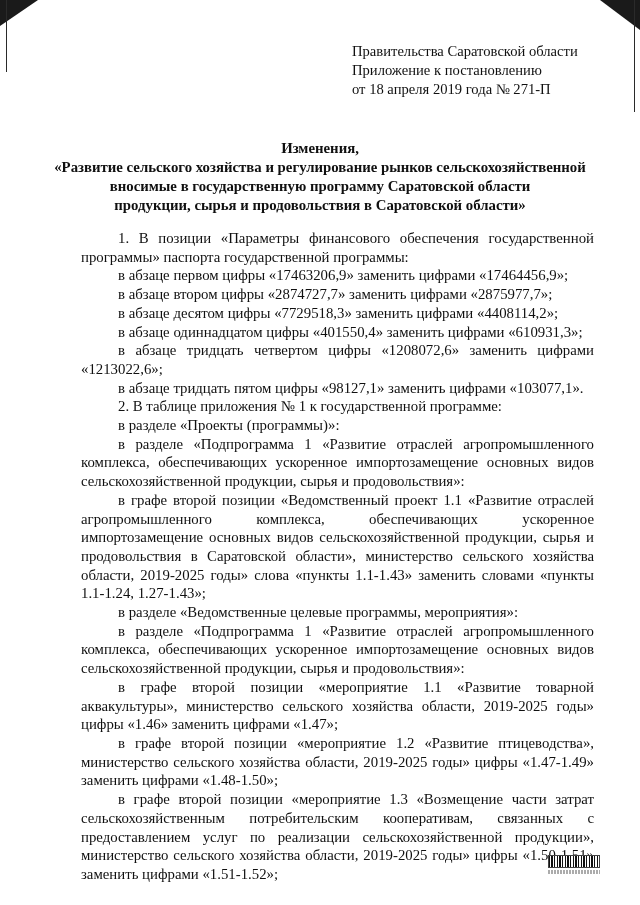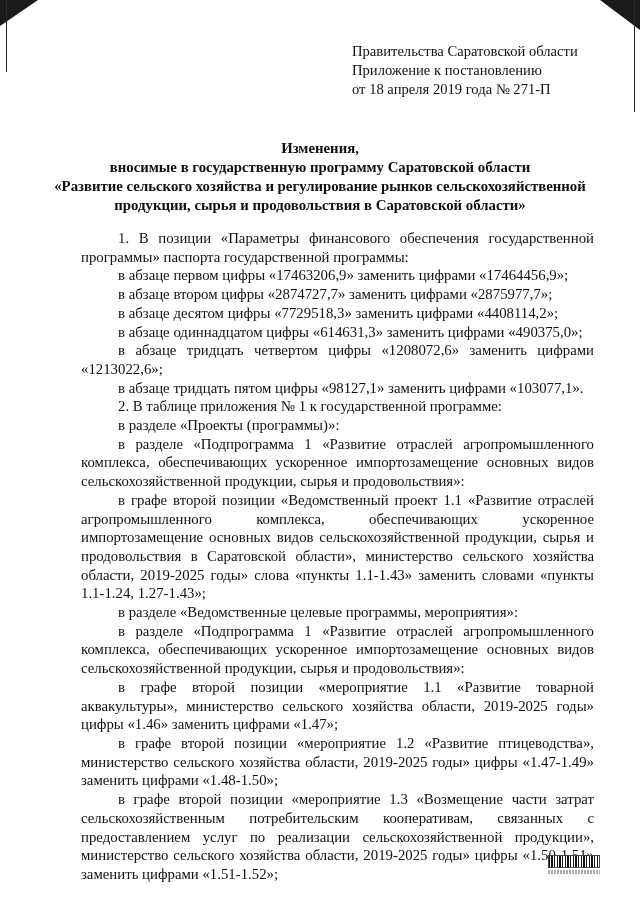--- a/index.html
+++ b/index.html
@@ -79,31 +79,31 @@
 <div class="edge-right"></div>
 
 <div class="header-block">
     <div>Правительства Саратовской области</div>
     <div>Приложение к постановлению</div>
     <div>от 18 апреля 2019 года № 271-П</div>
   </div>
 
 <div class="title-block">
     <div>Изменения,</div>
+    <div>«Развитие сельского хозяйства и регулирование рынков сельскохозяйственной</div>
     <div>вносимые в государственную программу Саратовской области</div>
-    <div>«Развитие сельского хозяйства и регулирование рынков сельскохозяйственной</div>
     <div>продукции, сырья и продовольствия в Саратовской области»</div>
   </div>
 
 <div class="content-block">
     <p>1. В позиции «Параметры финансового обеспечения государственной программы» паспорта государственной программы:</p>
     <p>в абзаце первом цифры «17463206,9» заменить цифрами «17464456,9»;</p>
     <p>в абзаце втором цифры «2874727,7» заменить цифрами «2875977,7»;</p>
     <p>в абзаце десятом цифры «7729518,3» заменить цифрами «4408114,2»;</p>
-    <p>в абзаце одиннадцатом цифры «614631,3» заменить цифрами «490375,0»;</p>
+    <p>в абзаце одиннадцатом цифры «401550,4» заменить цифрами «610931,3»;</p>
     <p>в абзаце тридцать четвертом цифры «1208072,6» заменить цифрами «1213022,6»;</p>
     <p>в абзаце тридцать пятом цифры «98127,1» заменить цифрами «103077,1».</p>
     <p>2. В таблице приложения № 1 к государственной программе:</p>
     <p>в разделе «Проекты (программы)»:</p>
     <p>в разделе «Подпрограмма 1 «Развитие отраслей агропромышленного комплекса, обеспечивающих ускоренное импортозамещение основных видов сельскохозяйственной продукции, сырья и продовольствия»:</p>
     <p>в графе второй позиции «Ведомственный проект 1.1 «Развитие отраслей агропромышленного комплекса, обеспечивающих ускоренное импортозамещение основных видов сельскохозяйственной продукции, сырья и продовольствия в Саратовской области», министерство сельского хозяйства области, 2019-2025 годы» слова «пункты 1.1-1.43» заменить словами «пункты 1.1-1.24, 1.27-1.43»;</p>
     <p>в разделе «Ведомственные целевые программы, мероприятия»:</p>
     <p>в разделе «Подпрограмма 1 «Развитие отраслей агропромышленного комплекса, обеспечивающих ускоренное импортозамещение основных видов сельскохозяйственной продукции, сырья и продовольствия»:</p>
     <p>в графе второй позиции «мероприятие 1.1 «Развитие товарной аквакультуры», министерство сельского хозяйства области, 2019-2025 годы» цифры «1.46» заменить цифрами «1.47»;</p>
     <p>в графе второй позиции «мероприятие 1.2 «Развитие птицеводства», министерство сельского хозяйства области, 2019-2025 годы» цифры «1.47-1.49» заменить цифрами «1.48-1.50»;</p>

